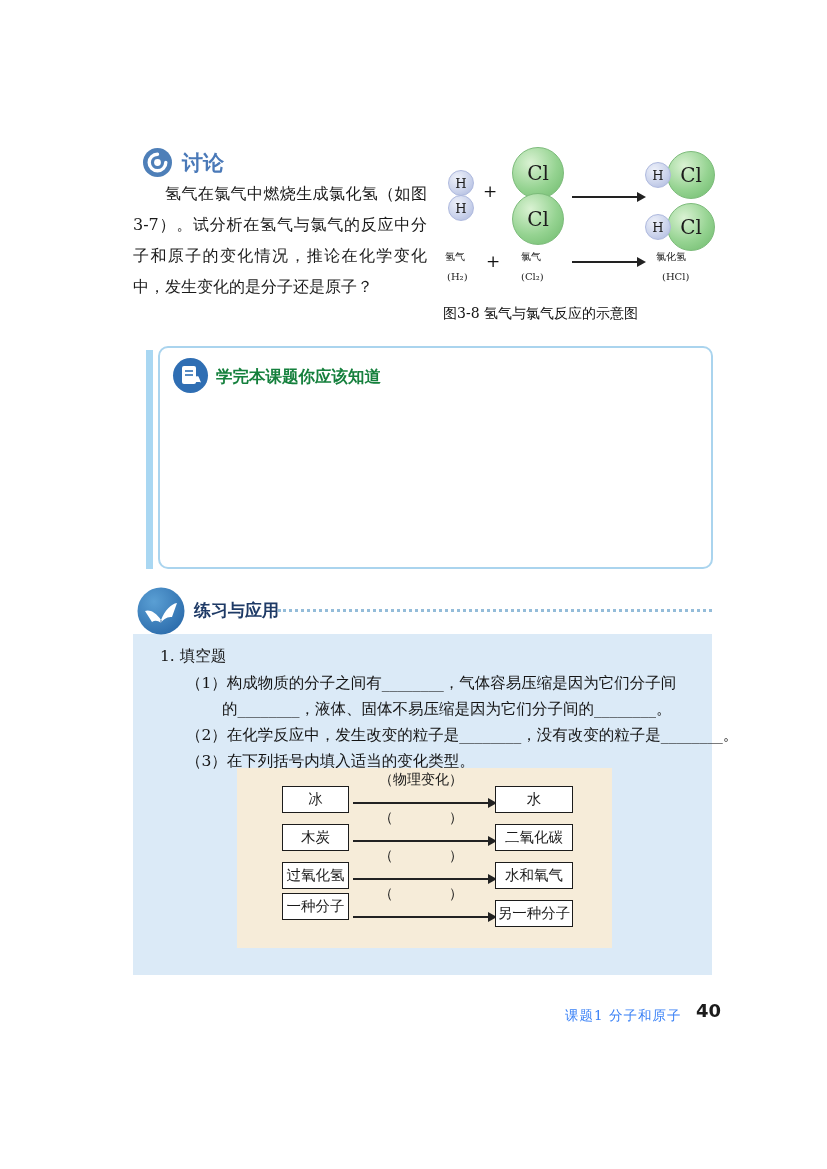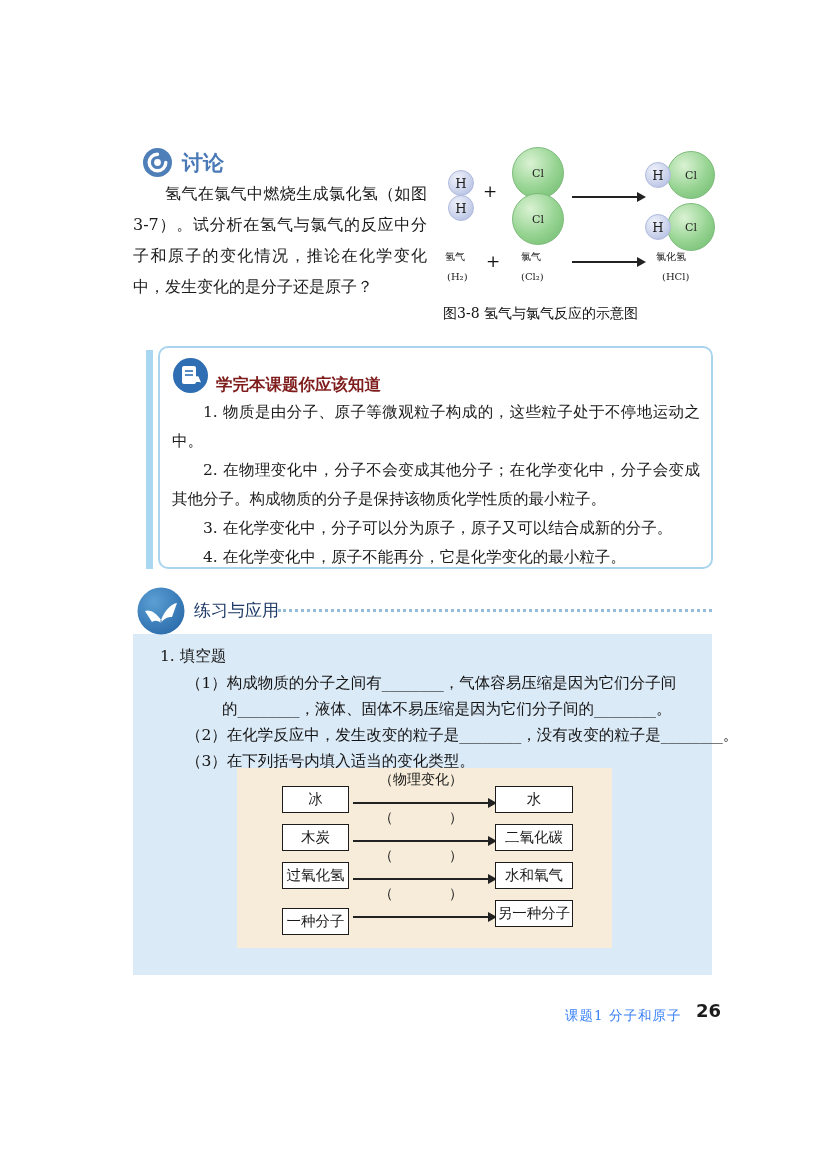--- a/index.html
+++ b/index.html
@@ -11,43 +11,43 @@
   .disc-title{left:182px;top:149px;font-family:"DejaVu Sans","Liberation Sans",sans-serif;
               font-weight:bold;font-size:21px;color:#4a79b8;}
   .disc-body{left:133px;top:178px;width:294px;font-size:16px;line-height:31px;
              text-align:justify;text-indent:2em;}
 
   
   .atom{border-radius:50%;display:flex;align-items:center;justify-content:center;
         font-size:13px;color:#1c1c1c;box-sizing:border-box;}
   .atom-h{width:26px;height:26px;border:1px solid #aeb9de;
           background:radial-gradient(circle at 35% 30%,#eef1fa,#ccd4ec 55%,#aab6dd);}
-  .atom-cl{width:52px;height:52px;font-size:11px;border:1px solid #7cbb7a;
+  .atom-cl{width:52px;height:52px;font-size:20px;border:1px solid #7cbb7a;
            background:radial-gradient(circle at 35% 30%,#daf2d3,#95d391 55%,#6db96b);}
   .atom-cl.sm{width:48px;height:48px;}
   .arrow{position:absolute;height:2px;background:#222;}
   .arrow::after{content:"";position:absolute;right:-8px;top:-4px;width:0;height:0;
                 border-left:9px solid #222;border-top:5px solid transparent;border-bottom:5px solid transparent;}
   .eq-label{font-size:10px;}
   .fig-caption{left:443px;top:305px;font-size:14px;color:#111;}
   .plus{font-size:17px;color:#111;}
 
   
   .kbar{left:146px;top:350px;width:7px;height:219px;background:#a9d7f2;}
   .kbox{left:158px;top:346px;width:555px;height:223px;border:2px solid #aad4ee;
         border-radius:10px;background:#fff;box-sizing:border-box;}
   .ktitle{left:216px;top:366px;font-family:"DejaVu Sans","Liberation Sans",sans-serif;
-          font-weight:bold;font-size:16.5px;color:#7f1d1d;margin-top:8px;}
+          font-weight:bold;font-size:16.5px;color:#15803d;}
   .kpoints{left:172px;top:398px;width:528px;font-size:15.5px;line-height:29px;text-align:justify;}
   .kpoints p{margin:0;text-indent:2em;}
 
   
   .ppanel{left:133px;top:634px;width:579px;height:341px;background:#dbeaf7;}
   .ptitle{left:194px;top:599px;font-family:"DejaVu Sans","Liberation Sans",sans-serif;
-          font-weight:normal;font-size:17px;color:#1e3a66;}
+          font-weight:bold;font-size:17px;color:#1e3a66;}
   .pdots{left:278px;top:609px;width:434px;height:0;border-top:3px dotted #94bcd9;}
   .ptext{font-size:15.5px;color:#141414;}
   .p-q1{left:160px;top:646px;}
   .p-l1{left:186px;top:673px;}
   .p-l2{left:222px;top:699px;}
   .p-l3{left:186px;top:725px;}
   .p-l4{left:186px;top:751px;}
 
   
   .beige{left:237px;top:768px;width:375px;height:180px;background:#f6ecd9;}
@@ -122,26 +122,20 @@
   <div class="abs" style="left:172px;top:357px;">
     <svg width="37" height="37" viewBox="0 0 37 37">
       <circle cx="18.5" cy="18.5" r="17.5" fill="#2f6eb3"></circle>
       <rect x="10" y="9" width="14" height="18" rx="2" fill="#ffffff"></rect>
       <line x1="13" y1="14" x2="21" y2="14" stroke="#2f6eb3" stroke-width="1.6"></line>
       <line x1="13" y1="18" x2="21" y2="18" stroke="#2f6eb3" stroke-width="1.6"></line>
       <path d="M20 27 c3-2 6-2.5 9-1.5 l-2.5-6 c-2.5-0.5-5.5 0.5-7 2 z" fill="#ffffff"></path>
     </svg>
   </div>
   <div class="abs ktitle">学完本课题你应该知道</div>
-  <div class="abs kpoints">
-    <p>1. 物质是由分子、原子等微观粒子构成的，这些粒子处于不停地运动之中。</p>
-    <p>2. 在物理变化中，分子不会变成其他分子；在化学变化中，分子会变成其他分子。构成物质的分子是保持该物质化学性质的最小粒子。</p>
-    <p>3. 在化学变化中，分子可以分为原子，原子又可以结合成新的分子。</p>
-    <p>4. 在化学变化中，原子不能再分，它是化学变化的最小粒子。</p>
-  </div>
 
   <div class="abs ppanel"></div>
   <div class="abs" style="left:136px;top:586px;">
     <svg width="50" height="50" viewBox="0 0 50 50">
       <defs>
         <radialGradient id="pg" cx="35%" cy="30%" r="80%">
           <stop offset="0%" stop-color="#5a9fd4"></stop>
             <stop offset="100%" stop-color="#2a6aaa"></stop>
         </radialGradient>
       </defs>
@@ -170,22 +164,22 @@
     <div class="fbox l" style="top:56px;">木炭</div>
     <div class="flabel" style="top:41px;">（　　　　）</div>
     <div class="arrow frow-arrow" style="top:72px;"></div>
     <div class="fbox r" style="top:56px;">二氧化碳</div>
 
     <div class="fbox l" style="top:94px;">过氧化氢</div>
     <div class="flabel" style="top:79px;">（　　　　）</div>
     <div class="arrow frow-arrow" style="top:110px;"></div>
     <div class="fbox r" style="top:94px;">水和氧气</div>
 
-    <div class="fbox l" style="top:140px;">一种分子</div>
+    <div class="fbox l" style="top:125px;">一种分子</div>
     <div class="flabel" style="top:117px;">（　　　　）</div>
     <div class="arrow frow-arrow" style="top:148px;"></div>
     <div class="fbox r" style="top:132px;">另一种分子</div>
   </div>
 
   <div class="abs foot-label">课题1  分子和原子</div>
-  <div class="abs foot-page">26</div>
+  <div class="abs foot-page">40</div>
 
 </div>
 
 </body></html>

